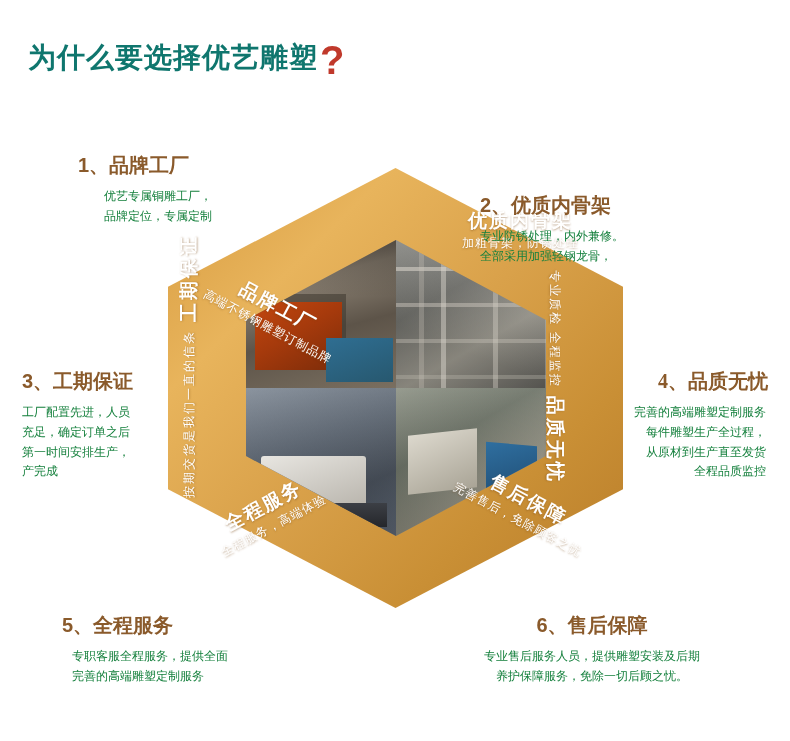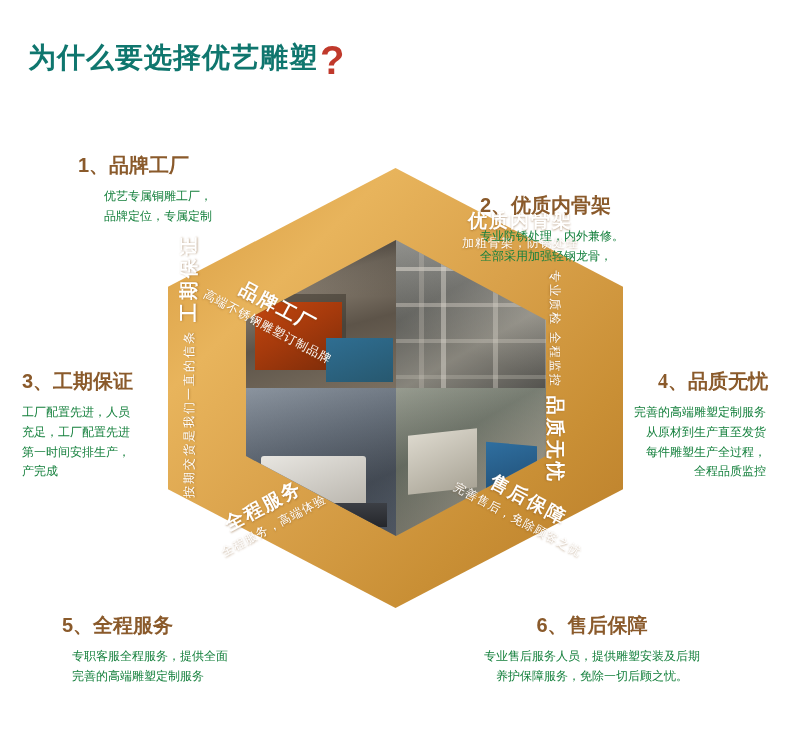--- a/index.html
+++ b/index.html
@@ -351,32 +351,32 @@
     <div class="item-body">
       <div>专业防锈处理，内外兼修。</div>
       <div>全部采用加强轻钢龙骨，</div>
     </div>
   </div>
 
   <div class="item" id="item-3">
     <div class="item-head">3、工期保证</div>
     <div class="item-body">
       <div>工厂配置先进，人员</div>
-      <div>充足，工厂配置先进</div>
+      <div>充足，确定订单之后</div>
       <div>第一时间安排生产，</div>
       <div>产完成</div>
     </div>
   </div>
 
   <div class="item align-right" id="item-4">
     <div class="item-head">4、品质无忧</div>
     <div class="item-body">
       <div>完善的高端雕塑定制服务</div>
+      <div>每件雕塑生产全过程，</div>
       <div>从原材到生产直至发货</div>
-      <div>每件雕塑生产全过程，</div>
       <div>全程品质监控</div>
     </div>
   </div>
 
   <div class="item" id="item-5">
     <div class="item-head">5、全程服务</div>
     <div class="item-body">
       <div>专职客服全程服务，提供全面</div>
       <div>完善的高端雕塑定制服务</div>
     </div>

